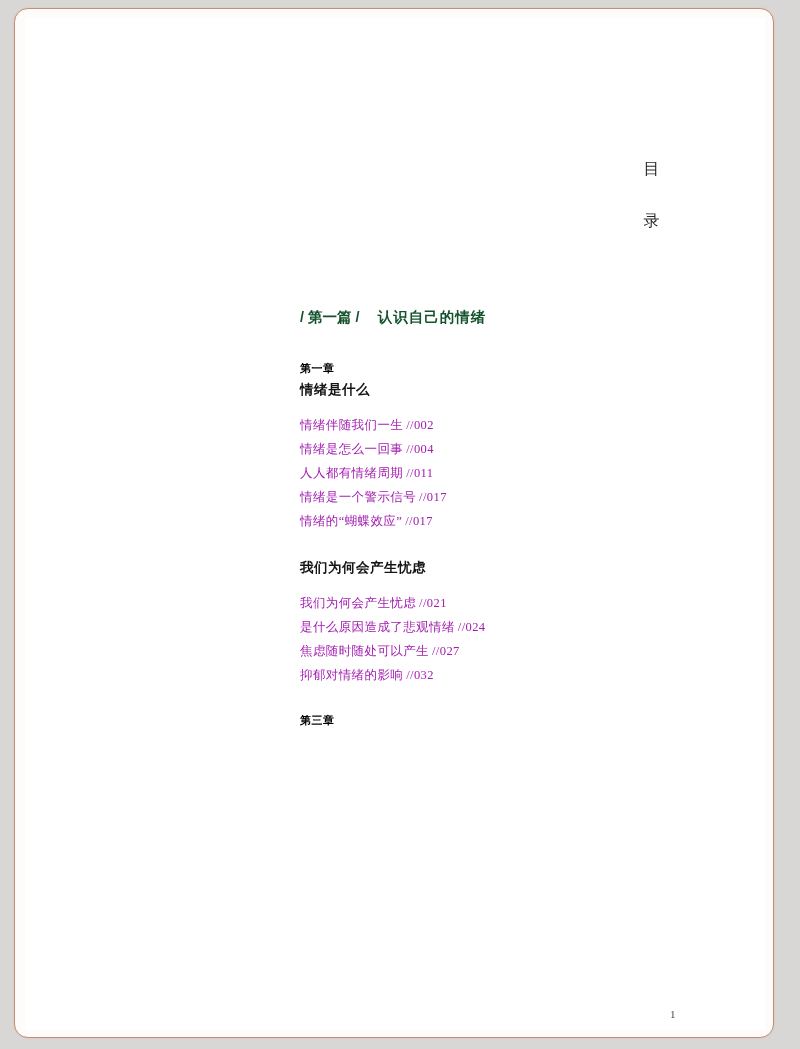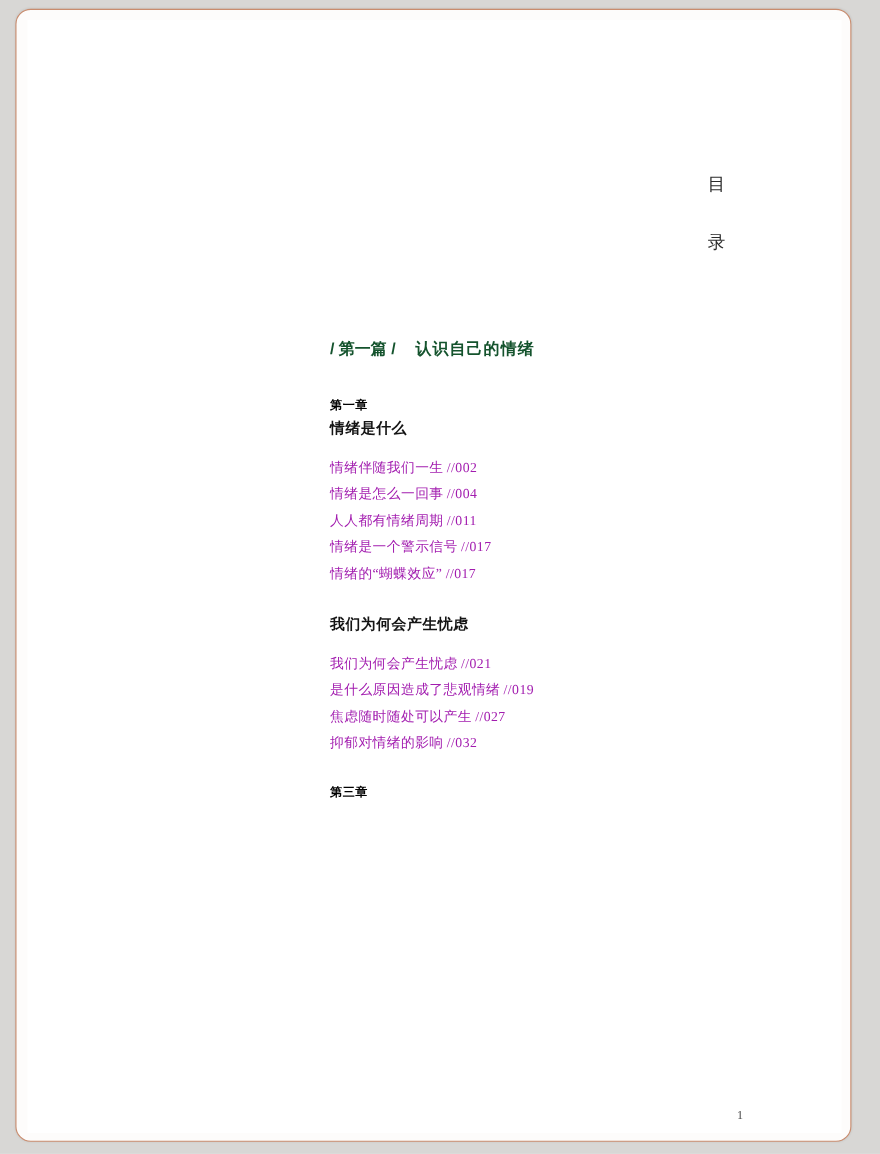--- a/index.html
+++ b/index.html
@@ -132,21 +132,21 @@
         <div class="entry"><span>情绪伴随我们一生</span><span class="pg">//002</span></div>
         <div class="entry"><span>情绪是怎么一回事</span><span class="pg">//004</span></div>
         <div class="entry"><span>人人都有情绪周期</span><span class="pg">//011</span></div>
         <div class="entry"><span>情绪是一个警示信号</span><span class="pg">//017</span></div>
         <div class="entry"><span>情绪的“蝴蝶效应”</span><span class="pg">//017</span></div>
       </div>
 
       <div class="chapter">
         <div class="chapter-title">我们为何会产生忧虑</div>
         <div class="entry"><span>我们为何会产生忧虑</span><span class="pg">//021</span></div>
-        <div class="entry"><span>是什么原因造成了悲观情绪</span><span class="pg">//019</span></div>
+        <div class="entry"><span>是什么原因造成了悲观情绪</span><span class="pg">//024</span></div>
         <div class="entry"><span>焦虑随时随处可以产生</span><span class="pg">//027</span></div>
         <div class="entry"><span>抑郁对情绪的影响</span><span class="pg">//032</span></div>
       </div>
 
       <div class="chapter">
         <div class="chapter-no">第三章</div>
       </div>
 
     </div>
 

